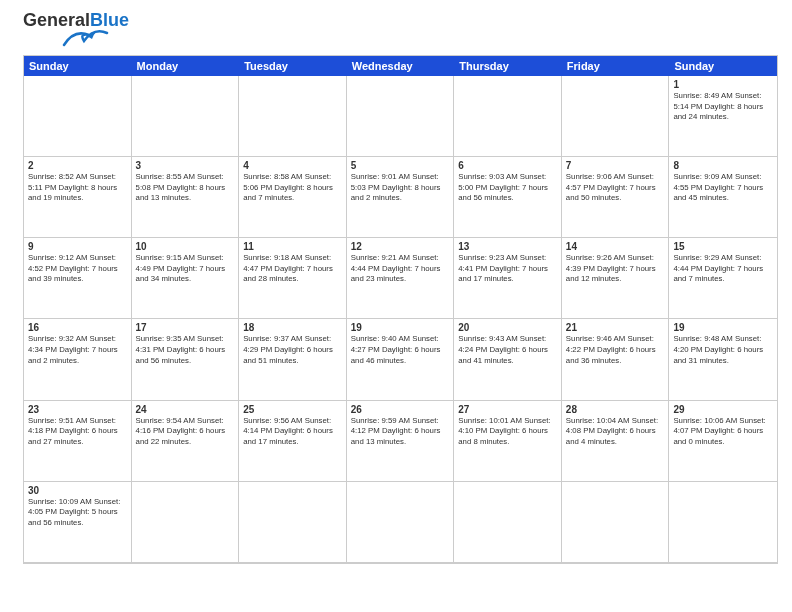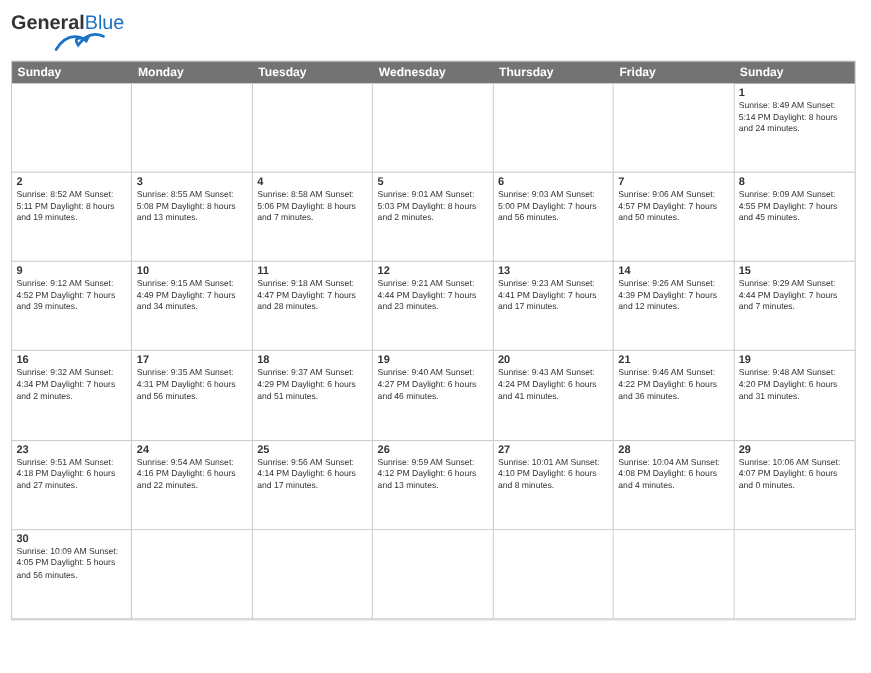--- a/index.html
+++ b/index.html
@@ -6,21 +6,21 @@
     body {
       font-family: Arial, sans-serif;
       background: #fff;
       width: 792px;
       height: 612px;
       overflow: hidden;
     }
     .page {
       width: 792px;
       height: 572px;
-      padding: 10px 14px 8px 10px;
+      padding: 10px 14px 8px 23px;
       display: flex;
       flex-direction: column;
     }
     .header {
       display: flex;
       justify-content: space-between;
       align-items: flex-start;
       margin-bottom: 6px;
     }
     .logo {
@@ -43,21 +43,21 @@
     }
     .calendar {
       flex: 1;
       border: 1px solid #ccc;
       display: flex;
       flex-direction: column;
     }
     .day-headers {
       display: grid;
       grid-template-columns: repeat(7, 1fr);
-      background: #737373;
+      background: #1d4ed8;
     }
     .day-header {
       color: #fff;
       font-size: 11px;
       font-weight: bold;
       padding: 4px 5px;
       text-align: left;
     }
     .calendar-grid {
       display: grid;
@@ -93,21 +93,21 @@
     }
   </style>
 </head>
 <body>
 
 <div class="page">
   <div class="header">
     <div class="logo">
       <div style="display:flex;align-items:center;">
         <span style="font-size:18px;font-weight:bold;color:#333;">General</span>
-        <span style="font-size:18px;font-weight:normal;color:#1a73c7;">Blue</span>
+        <span style="font-size:18px;font-weight:bold;color:#1a73c7;">Blue</span>
       </div>
 
       <svg width="50" height="22" viewBox="0 0 50 22" style="margin-left:36px;margin-top:-4px;">
         <path d="M5,18 Q15,2 30,8 Q20,6 25,14 Q35,0 48,6" fill="none" stroke="#1a73c7" stroke-width="2.5" stroke-linecap="round"></path>
         <path d="M28,9 Q32,5 38,4 Q34,8 33,12" fill="#1a73c7"></path>
       </svg>
     </div>
     <div class="title-block">
       <div class="month-title"></div>
       <div class="location"></div>

